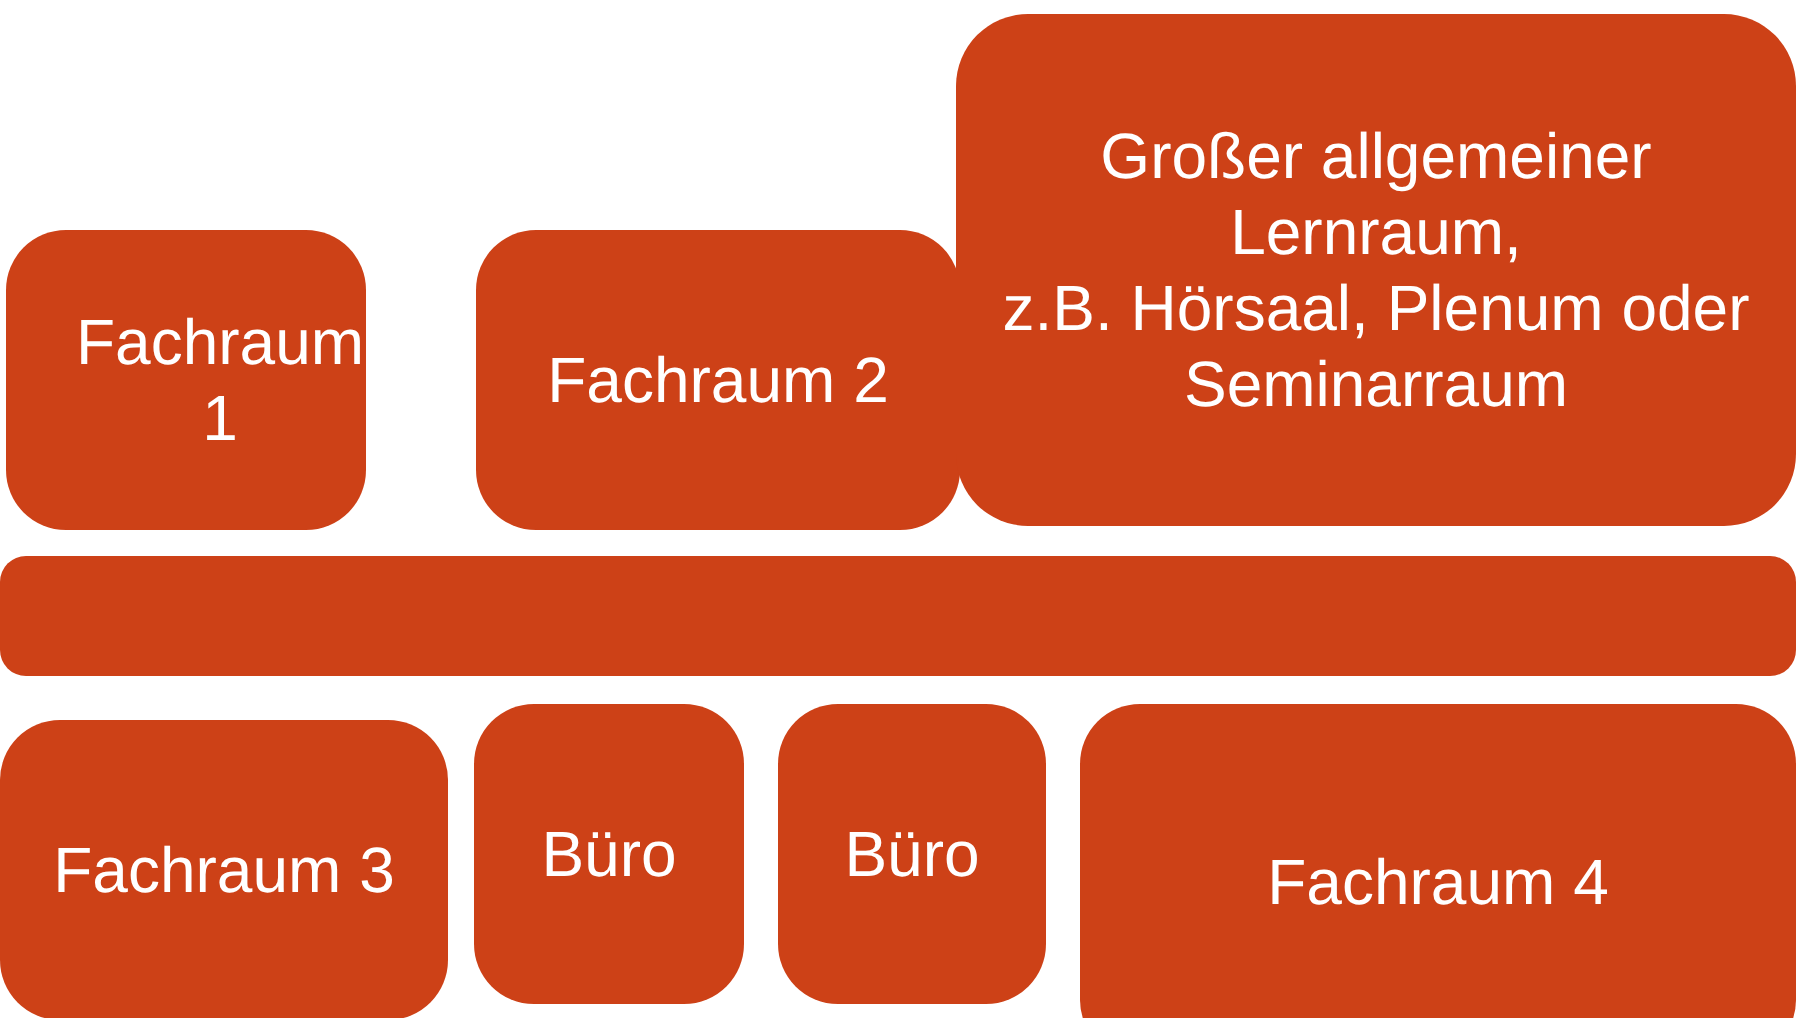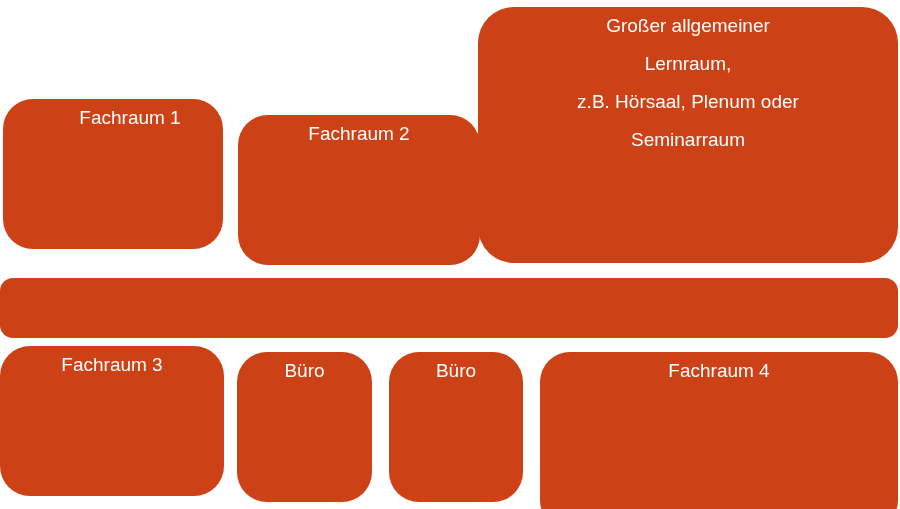--- a/index.html
+++ b/index.html
@@ -15,35 +15,36 @@
     height: 509px;
     background: var(--bg);
     overflow: hidden;
     font-family: "Liberation Sans", "DejaVu Sans", sans-serif;
   }
   .room {
     position: absolute;
     background: var(--room-fill);
     border-radius: 30px;
     display: flex;
+    align-items: center;
     justify-content: center;
     color: var(--room-text);
-    font-size: 19px;
+    font-size: 32px;
     text-align: center;
     line-height: 38px;
     white-space: pre-line;
   }
   
-  .fachraum1 { left: 3px;   top: 99px; width: 220px; height: 150px; padding-left: 34px; }
+  .fachraum1 { left: 3px;   top: 115px; width: 180px; height: 150px; padding-left: 34px; }
   .fachraum2 { left: 238px; top: 115px; width: 242px; height: 150px; }
   .lernraum  { left: 478px; top: 7px;   width: 420px; height: 256px; border-radius: 36px; }
   
   .corridor  { left: 0px;   top: 278px; width: 898px; height: 60px;  border-radius: 13px; }
   
-  .fachraum3 { left: 0px;   top: 346px; width: 224px; height: 150px; }
+  .fachraum3 { left: 0px;   top: 360px; width: 224px; height: 150px; }
   .buero1    { left: 237px; top: 352px; width: 135px; height: 150px; }
   .buero2    { left: 389px; top: 352px; width: 134px; height: 150px; }
   .fachraum4 { left: 540px; top: 352px; width: 358px; height: 178px; }
   .room-label { display: inline-block; }
 </style>
 </head>
 <body>
 
 <div class="canvas">
 

